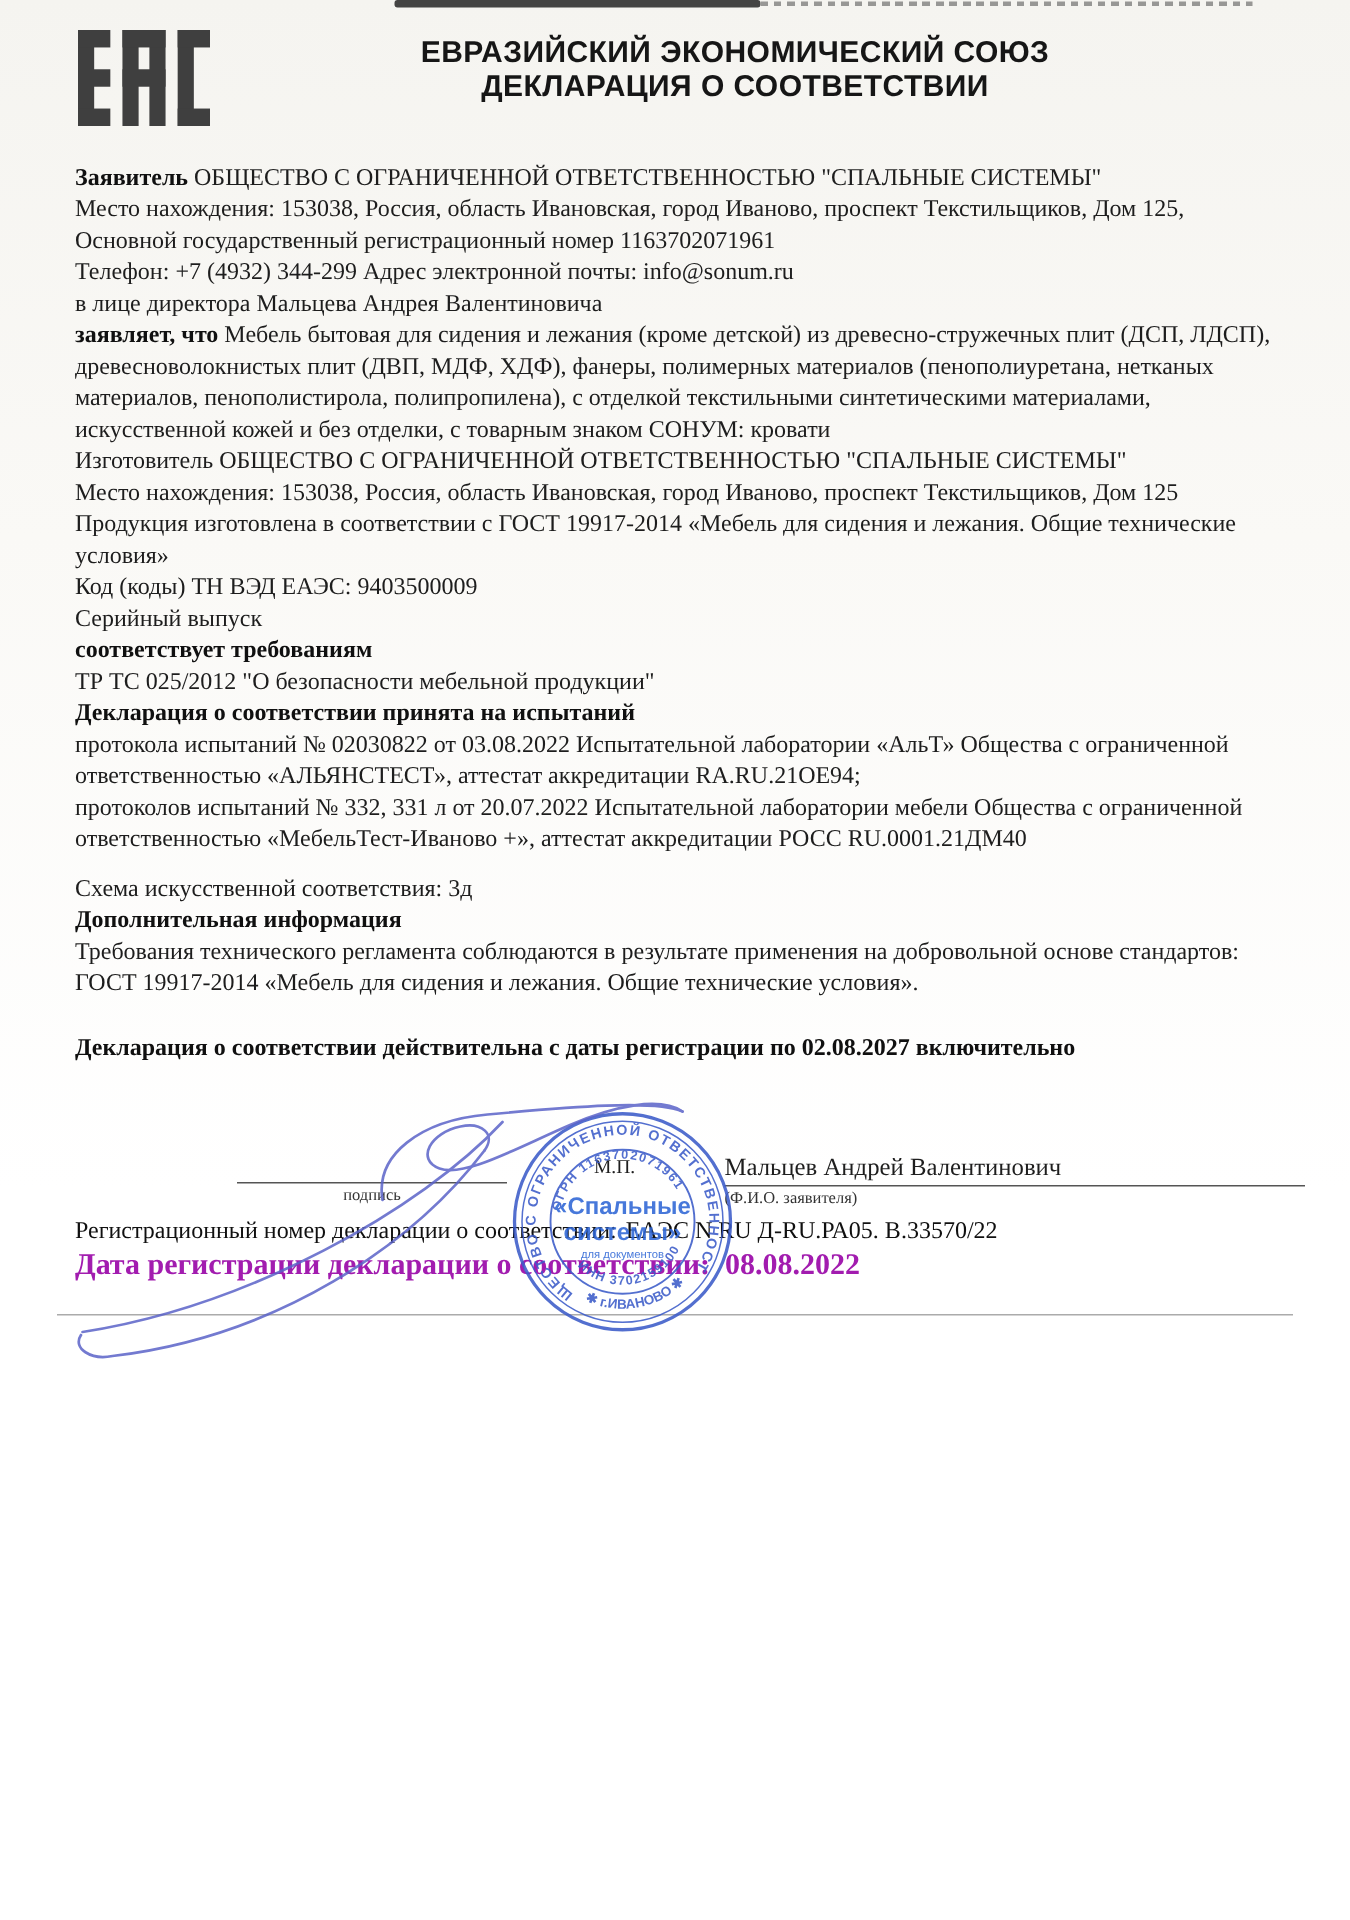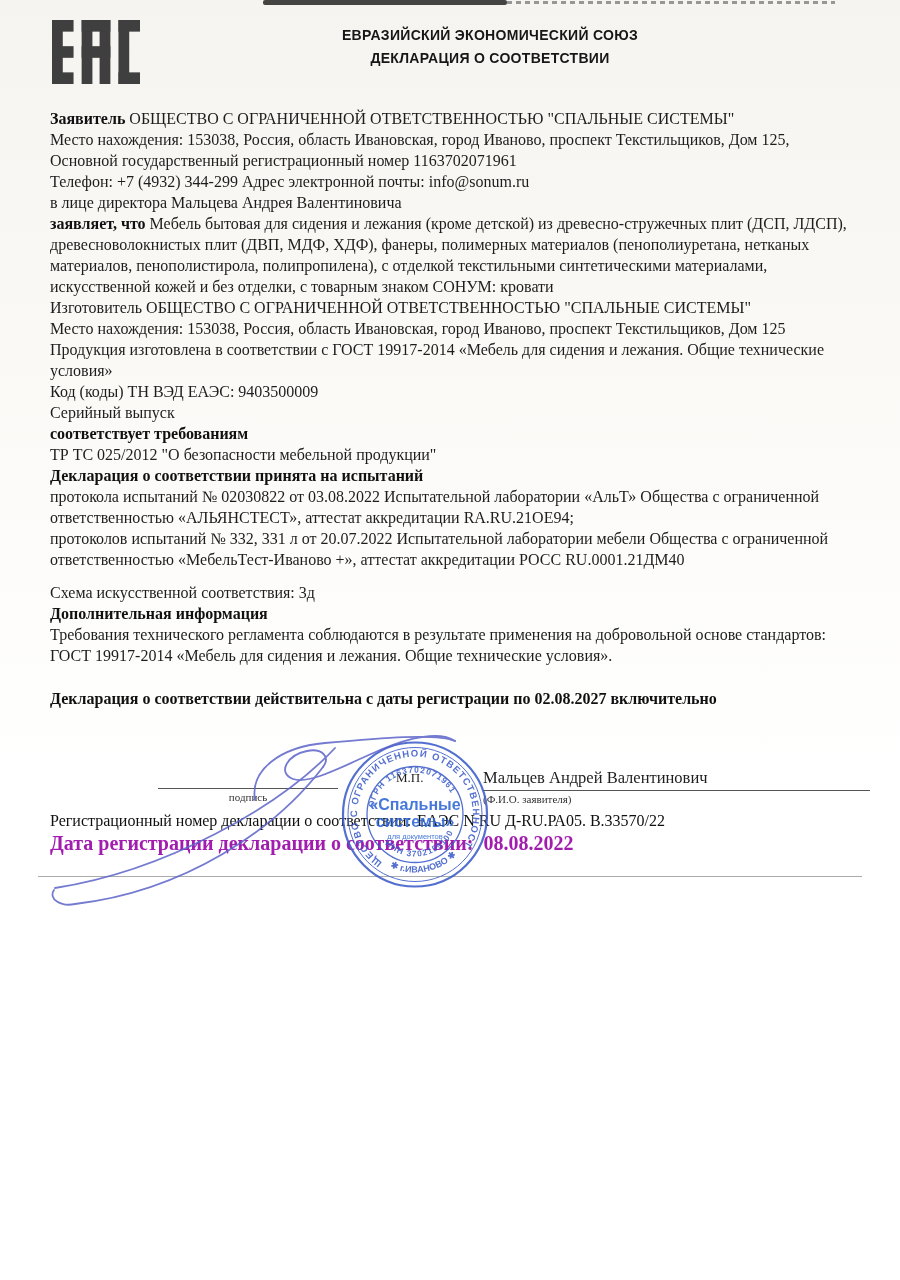--- a/index.html
+++ b/index.html
@@ -6,21 +6,21 @@
   body{
     width:900px;height:1280px;position:relative;overflow:hidden;
     background:linear-gradient(180deg,#f5f4f0 0%,#faf9f6 28%,#ffffff 62%,#ffffff 100%);
     font-family:"Liberation Serif",serif;color:#1e1e1e;
   }
   
   .header{position:relative;height:92px;}
   .eac-logo{position:absolute;left:52px;top:20px;}
   .title{padding-top:24px;padding-left:80px;text-align:center;
     font-family:"Liberation Sans",sans-serif;font-weight:bold;
-    font-size:14px;line-height:23px;color:#161616;letter-spacing:.3px;}
+    font-size:20px;line-height:23px;color:#161616;letter-spacing:.3px;}
   
   .scan-artifact-1{position:absolute;left:263px;top:0;width:244px;height:5px;background:#242424;opacity:.85;border-radius:2px;}
   .scan-artifact-2{position:absolute;left:507px;top:1px;width:328px;height:3px;
     background:repeating-linear-gradient(90deg,#3a3a3a 0 5px,transparent 5px 9px);opacity:.5;}
   
   .doc-body{margin:16px 44px 0 50px;font-size:16px;line-height:21px;color:#1d1d1d;}
   .doc-body p{margin:0;}
   .doc-body b{font-weight:bold;color:#101010;}
   .gap-sm{margin-top:12px !important;}
   .gap-lg{margin-top:22px !important;}

